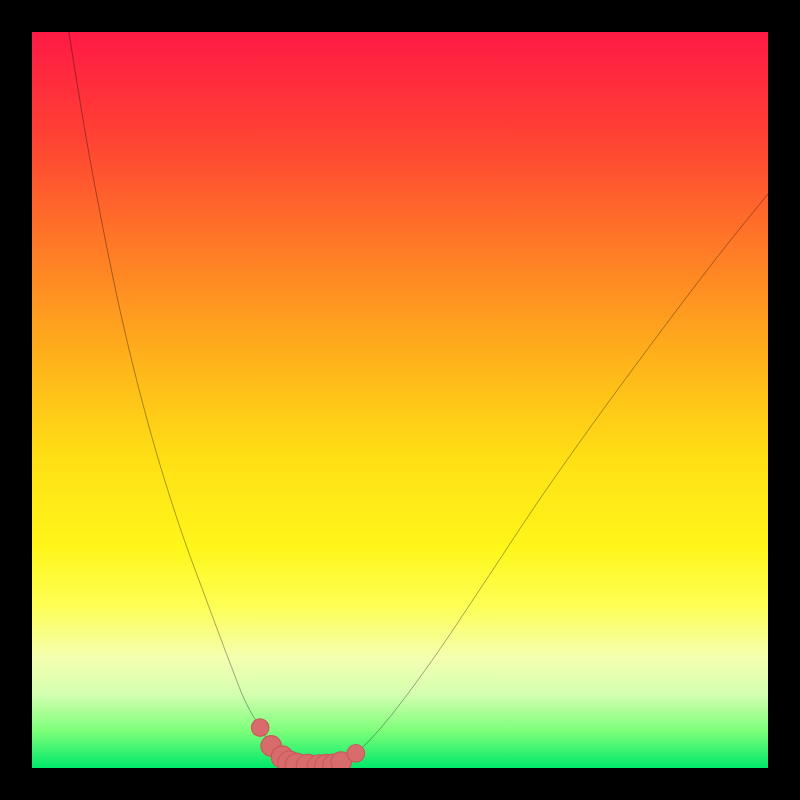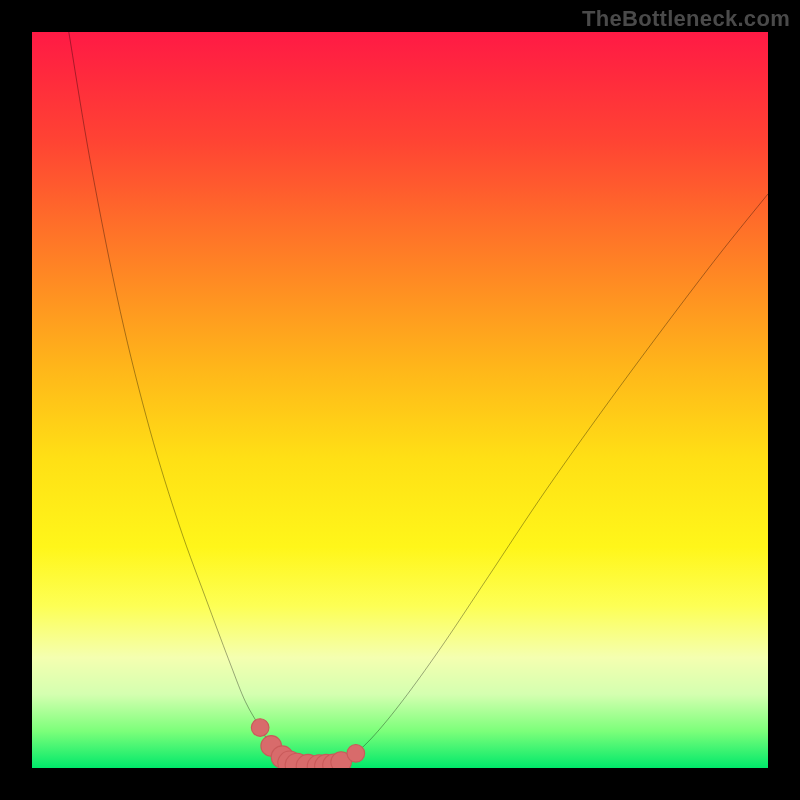--- a/index.html
+++ b/index.html
@@ -77,14 +77,13 @@
           <circle cx="36" cy="99.6" r="1.6" fill="#d86b6b" stroke="#c95a5a" stroke-width="0.15"></circle>
           <circle cx="37.5" cy="99.75" r="1.6" fill="#d86b6b" stroke="#c95a5a" stroke-width="0.15"></circle>
           <circle cx="39" cy="99.8" r="1.6" fill="#d86b6b" stroke="#c95a5a" stroke-width="0.15"></circle>
           <circle cx="40" cy="99.75" r="1.6" fill="#d86b6b" stroke="#c95a5a" stroke-width="0.15"></circle>
           <circle cx="41" cy="99.6" r="1.5" fill="#d86b6b" stroke="#c95a5a" stroke-width="0.15"></circle>
           <circle cx="42" cy="99.2" r="1.4" fill="#d86b6b" stroke="#c95a5a" stroke-width="0.15"></circle>
           <circle cx="44" cy="98" r="1.2" fill="#d86b6b" stroke="#c95a5a" stroke-width="0.15"></circle>
         </g>
     </svg>
   </div>
-  <div class="watermark">TheBottleneck.com</div>
 </div>
 
 </body></html>

